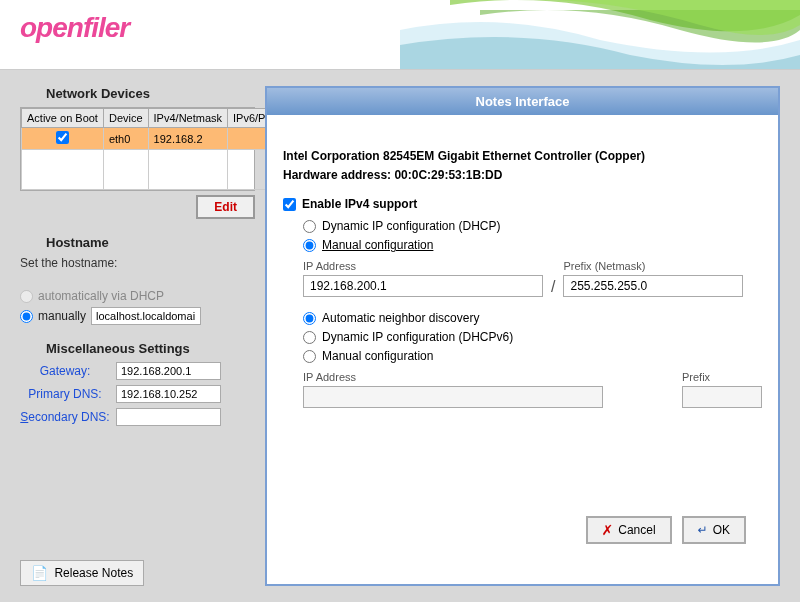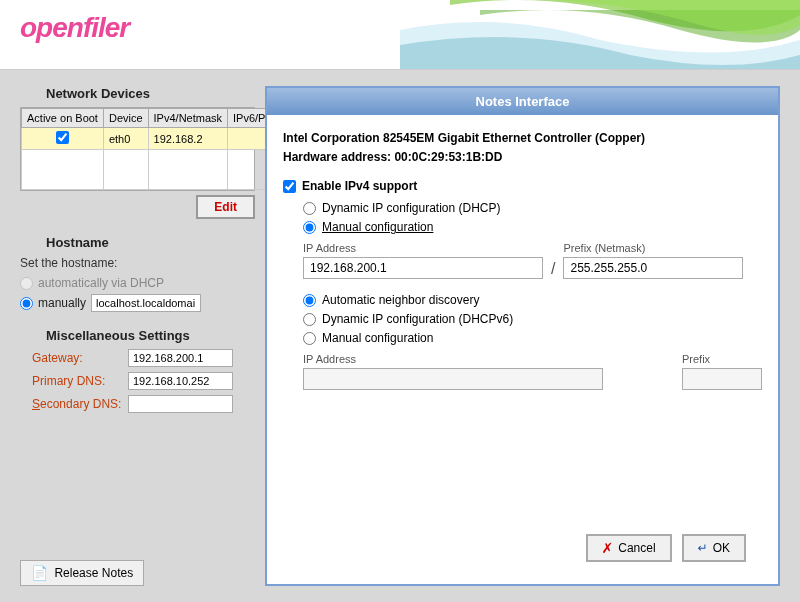--- a/index.html
+++ b/index.html
@@ -84,21 +84,21 @@
       white-space: nowrap;
     }
 
     .net-table td {
       padding: 3px 5px;
       border: 1px solid #ccc;
       font-size: 11px;
     }
 
     .net-table tr.selected td {
-      background: #fef9c3;
+      background: #fdba74;
     }
 
     .checkbox-cell {
       text-align: center;
       width: 30px;
     }
 
     .edit-btn-row {
       display: flex;
       justify-content: flex-end;
@@ -115,21 +115,21 @@
       color: #cc0000;
       font-weight: bold;
     }
 
     .hostname-section {
       margin-bottom: 16px;
     }
 
     .hostname-label {
       font-size: 12px;
-      margin-bottom: 6px;
+      margin-bottom: 19px;
       color: #333;
     }
 
     .radio-row {
       display: flex;
       align-items: center;
       gap: 5px;
       margin-bottom: 4px;
       font-size: 12px;
       color: #888;
@@ -154,23 +154,22 @@
     .misc-row {
       display: flex;
       align-items: center;
       gap: 6px;
       margin-bottom: 5px;
       font-size: 12px;
     }
 
     .misc-label {
       width: 90px;
-      text-align: left;
-      color: #c2410c;
-      margin-left: 12px;
+      text-align: center;
+      color: #1d4ed8;
     }
 
     .misc-input {
       border: 1px solid #aaa;
       padding: 2px 4px;
       font-size: 11px;
       width: 105px;
       background: white;
     }
 
@@ -203,21 +202,21 @@
     .dialog-title-bar {
       background: linear-gradient(to bottom, #a0bce0, #6a96cc);
       color: white;
       font-size: 13px;
       font-weight: bold;
       padding: 6px 12px;
       text-align: center;
     }
 
     .dialog-body {
-      padding: 14px 16px;
+      padding: 32px 16px;
       flex: 1;
       display: flex;
       flex-direction: column;
     }
 
     .device-info {
       font-size: 12px;
       font-weight: bold;
       margin-bottom: 12px;
       line-height: 1.6;

